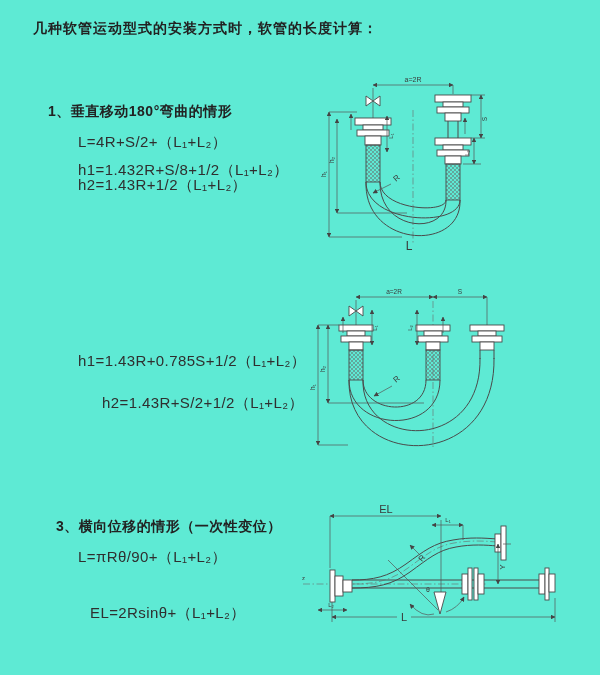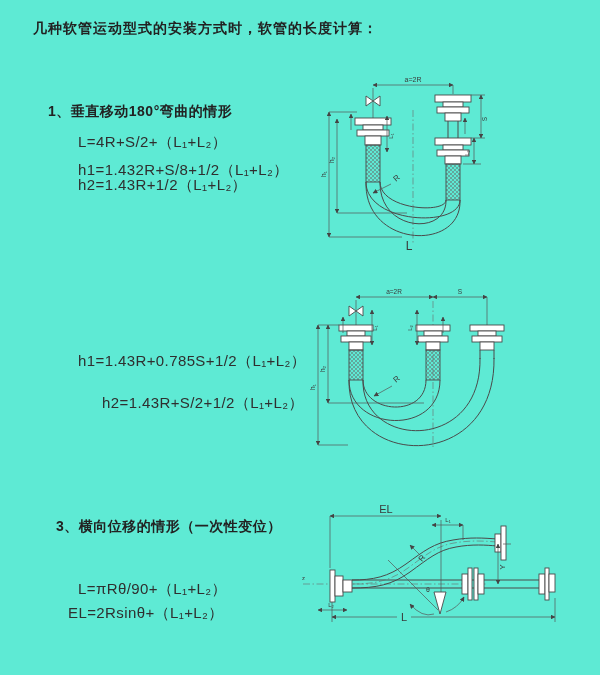--- a/index.html
+++ b/index.html
@@ -25,22 +25,22 @@
 
   <div class="sec-head" style="left:48px;top:103px;">1、垂直移动180°弯曲的情形</div>
   <div class="formula" style="left:78px;top:133px;">L=4R+S/2+（L₁+L₂）</div>
   <div class="formula" style="left:78px;top:161px;">h1=1.432R+S/8+1/2（L₁+L₂）</div>
   <div class="formula" style="left:78px;top:176px;">h2=1.43R+1/2（L₁+L₂）</div>
 
   <div class="formula" style="left:78px;top:352px;">h1=1.43R+0.785S+1/2（L₁+L₂）</div>
   <div class="formula" style="left:78px;top:394px;margin-left:24px;">h2=1.43R+S/2+1/2（L₁+L₂）</div>
 
   <div class="sec-head" style="left:56px;top:518px;">3、横向位移的情形（一次性变位）</div>
-  <div class="formula" style="left:78px;top:548px;margin-top:32px;">L=πRθ/90+（L₁+L₂）</div>
-  <div class="formula" style="left:68px;top:604px;">EL=2Rsinθ+（L₁+L₂）</div>
+  <div class="formula" style="left:78px;top:548px;">L=πRθ/90+（L₁+L₂）</div>
+  <div class="formula" style="left:90px;top:604px;">EL=2Rsinθ+（L₁+L₂）</div>
 
   <svg style="left:313px;top:72px;" width="278" height="192" viewBox="0 0 278 192">
     <defs>
       <pattern id="br1" patternUnits="userSpaceOnUse" width="4" height="4">
         <path d="M0,0 L4,4 M4,0 L0,4" stroke="#666" stroke-width="0.5"></path>
       </pattern>
       <marker id="ar1" viewBox="0 0 10 10" refX="9" refY="5" markerWidth="7" markerHeight="7" orient="auto-start-reverse">
         <path d="M0,0 L10,5 L0,10 z" fill="#444"></path>
       </marker>
     </defs>

